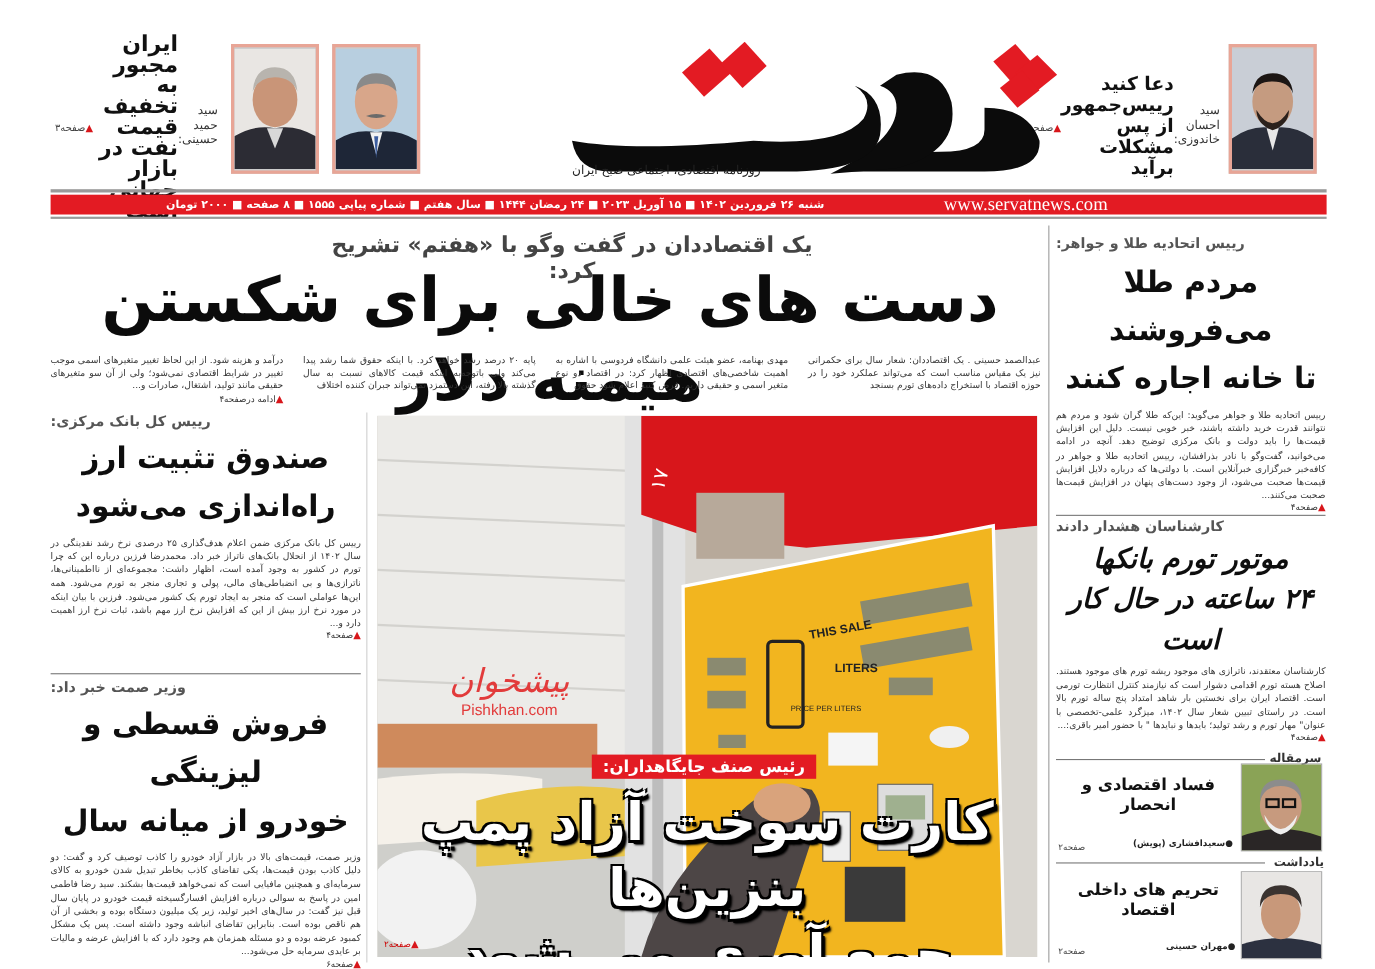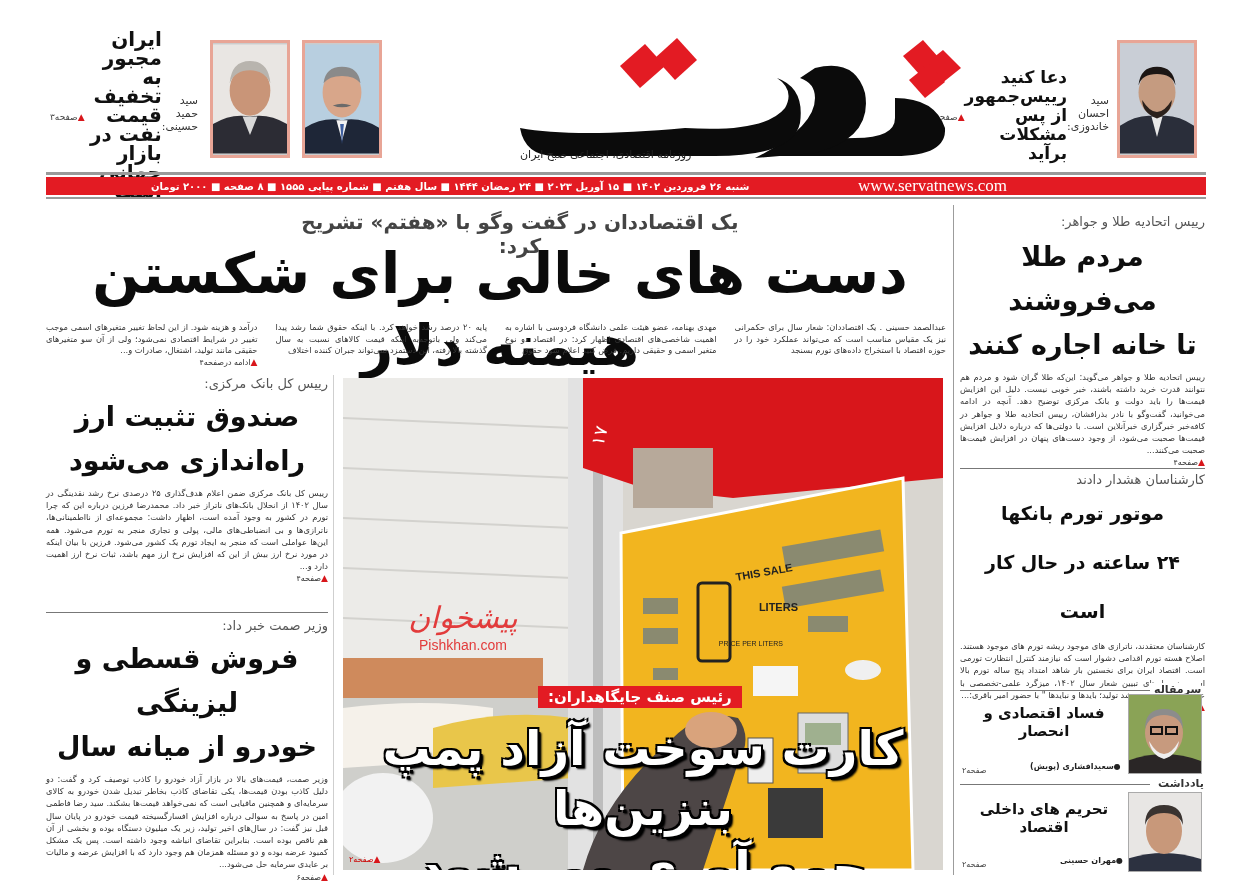--- a/index.html
+++ b/index.html
@@ -31,31 +31,31 @@
   .main-head { position: absolute; left: 60px; top: 238px; width: 880px; text-align: center; font-size: 56px; font-weight: bold; color: #0b0b0b; letter-spacing: -1px; line-height: 72px; }
   .lead-cols { position: absolute; left: 46px; top: 322px; width: 900px; height: 48px; display: flex; flex-direction: row; gap: 18px; }
   .lead-cols .col { flex: 1; font-size: 8.3px; line-height: 11.5px; color: #333; text-align: justify; }
   .cont { font-size: 8px; color: #333; }
 
   .vdiv-right { position: absolute; left: 953px; top: 205px; width: 1px; height: 670px; background: #9c9c9c; }
   .vdiv-left { position: absolute; left: 333px; top: 375px; width: 1px; height: 500px; background: #cfcfcf; }
 
   
   .story { position: absolute; }
-  .story .kick { text-align: right; font-size: 13px; color: #555; font-weight: normal; }
+  .story .kick { text-align: left; font-size: 13px; color: #555; font-weight: bold; }
   .story .h { text-align: center; font-weight: bold; color: #0e0e0e; white-space: pre-line; }
   .story .body { font-size: 8.3px; line-height: 12.2px; color: #333; text-align: justify; margin-top: 4px; }
   .story .pg { font-size: 8px; color: #333; margin-top: 1px; }
   .hrule { position: absolute; height: 1px; background: #777; }
 
   
   .photo-main { position: absolute; left: 343px; top: 378px; width: 600px; height: 492px; overflow: hidden; background: #d9d6d0; }
   .photo-main svg { position: absolute; left: 0; top: 0; }
   .watermark { position: absolute; left: 60px; top: 225px; width: 120px; text-align: center; color: #e23b3b; }
-  .watermark .fa { font-size: 30px; font-family: Liberation Mono, monospace; font-style: italic; line-height: 34px; }
+  .watermark .fa { font-size: 30px; font-family: Liberation Serif, serif; font-style: italic; line-height: 34px; }
   .watermark .en { font-size: 14px; direction: ltr; font-family: "Liberation Sans", sans-serif; }
   .photo-kicker { position: absolute; left: 195px; top: 308px; background: #e31b23; color: #fff; font-size: 15px; font-weight: bold; padding: 2px 10px; }
   .photo-head { position: absolute; left: 0; top: 340px; width: 600px; text-align: center; color: #fff; font-size: 48px; font-weight: bold; line-height: 60px; text-shadow: 3px 3px 0 #000, -2px -2px 0 #000, 2px -2px 0 #000, -2px 2px 0 #000, 4px 4px 2px #000; white-space: pre-line; }
   .photo-pg { position: absolute; left: 6px; bottom: 6px; font-size: 8px; color: #c00; }
 
   
   .op-label { position: absolute; font-size: 11px; font-weight: bold; color: #333; background: #fff; padding-left: 4px; }
   .op-photo { position: absolute; width: 74px; border: 1px solid #aaa; overflow: hidden; }
   .op-title { position: absolute; font-size: 15px; font-weight: bold; color: #111; }
   .op-author { position: absolute; font-size: 8px; color: #222; font-weight: bold; }
@@ -159,21 +159,21 @@
   <div class="kick">رییس اتحادیه طلا و جواهر:</div>
   <div class="h" style="font-size:27px; line-height:44px; margin-top:6px;">مردم طلا می‌فروشند
 تا خانه اجاره کنند</div>
   <div class="body">رییس اتحادیه طلا و جواهر می‌گوید: این‌که طلا گران شود و مردم هم نتوانند قدرت خرید داشته باشند، خبر خوبی نیست. دلیل این افزایش قیمت‌ها را باید دولت و بانک مرکزی توضیح دهد. آنچه در ادامه می‌خوانید، گفت‌وگو با نادر بذرافشان، رییس اتحادیه طلا و جواهر در کافه‌خبر خبرگزاری خبرآنلاین است. با دولتی‌ها که درباره دلایل افزایش قیمت‌ها صحبت می‌شود، از وجود دست‌های پنهان در افزایش قیمت‌ها صحبت می‌کنند...</div>
   <div class="pg"><span class="tri">▲</span><span>صفحه۴</span></div>
 </div>
 <div class="hrule" style="left:960px; top:468px; width:245px;"></div>
 
 <div class="story" style="left:960px; top:472px; width:245px;">
   <div class="kick">کارشناسان هشدار دادند</div>
-  <div class="h" style="font-size:19px; line-height:49px; margin-top:2px;">موتور تورم بانکها
+  <div class="h" style="font-size:25px; line-height:37px; margin-top:2px;font-style:italic;">موتور تورم بانکها
 ۲۴ ساعته در حال کار است</div>
   <div class="body">کارشناسان معتقدند، ناترازی های موجود ریشه تورم های موجود هستند. اصلاح هسته تورم اقدامی دشوار است که نیازمند کنترل انتظارت تورمی است. اقتصاد ایران برای نخستین بار شاهد امتداد پنج ساله تورم بالا است. در راستای تبیین شعار سال ۱۴۰۲، میزگرد علمی-تخصصی با عنوان" مهار تورم و رشد تولید؛ بایدها و نبایدها " با حضور امیر باقری:...</div>
   <div class="pg"><span class="tri">▲</span><span>صفحه۴</span></div>
 </div>
 
 <div class="hrule" style="left:960px; top:690px; width:190px;"></div>
 <div class="op-label" style="left:1150px; top:683px;">سرمقاله</div>
 <div class="op-photo" style="left:1128px; top:694px; height:80px;">
   <svg viewBox="0 0 74 80" width="74" height="80">
     <rect width="74" height="80" fill="#8aa356"></rect>

